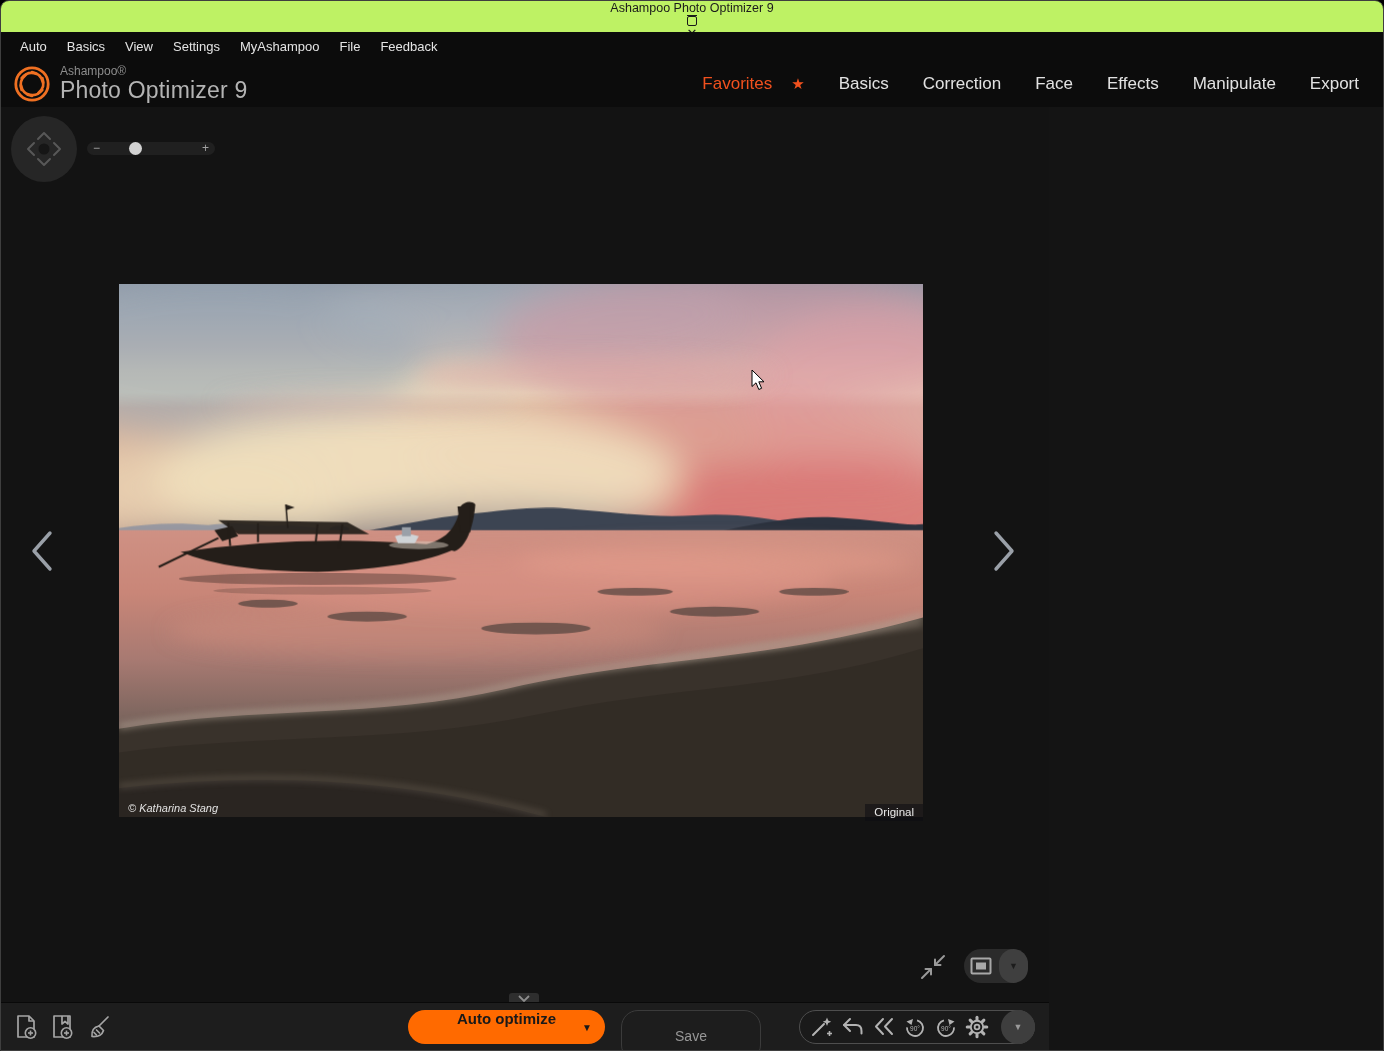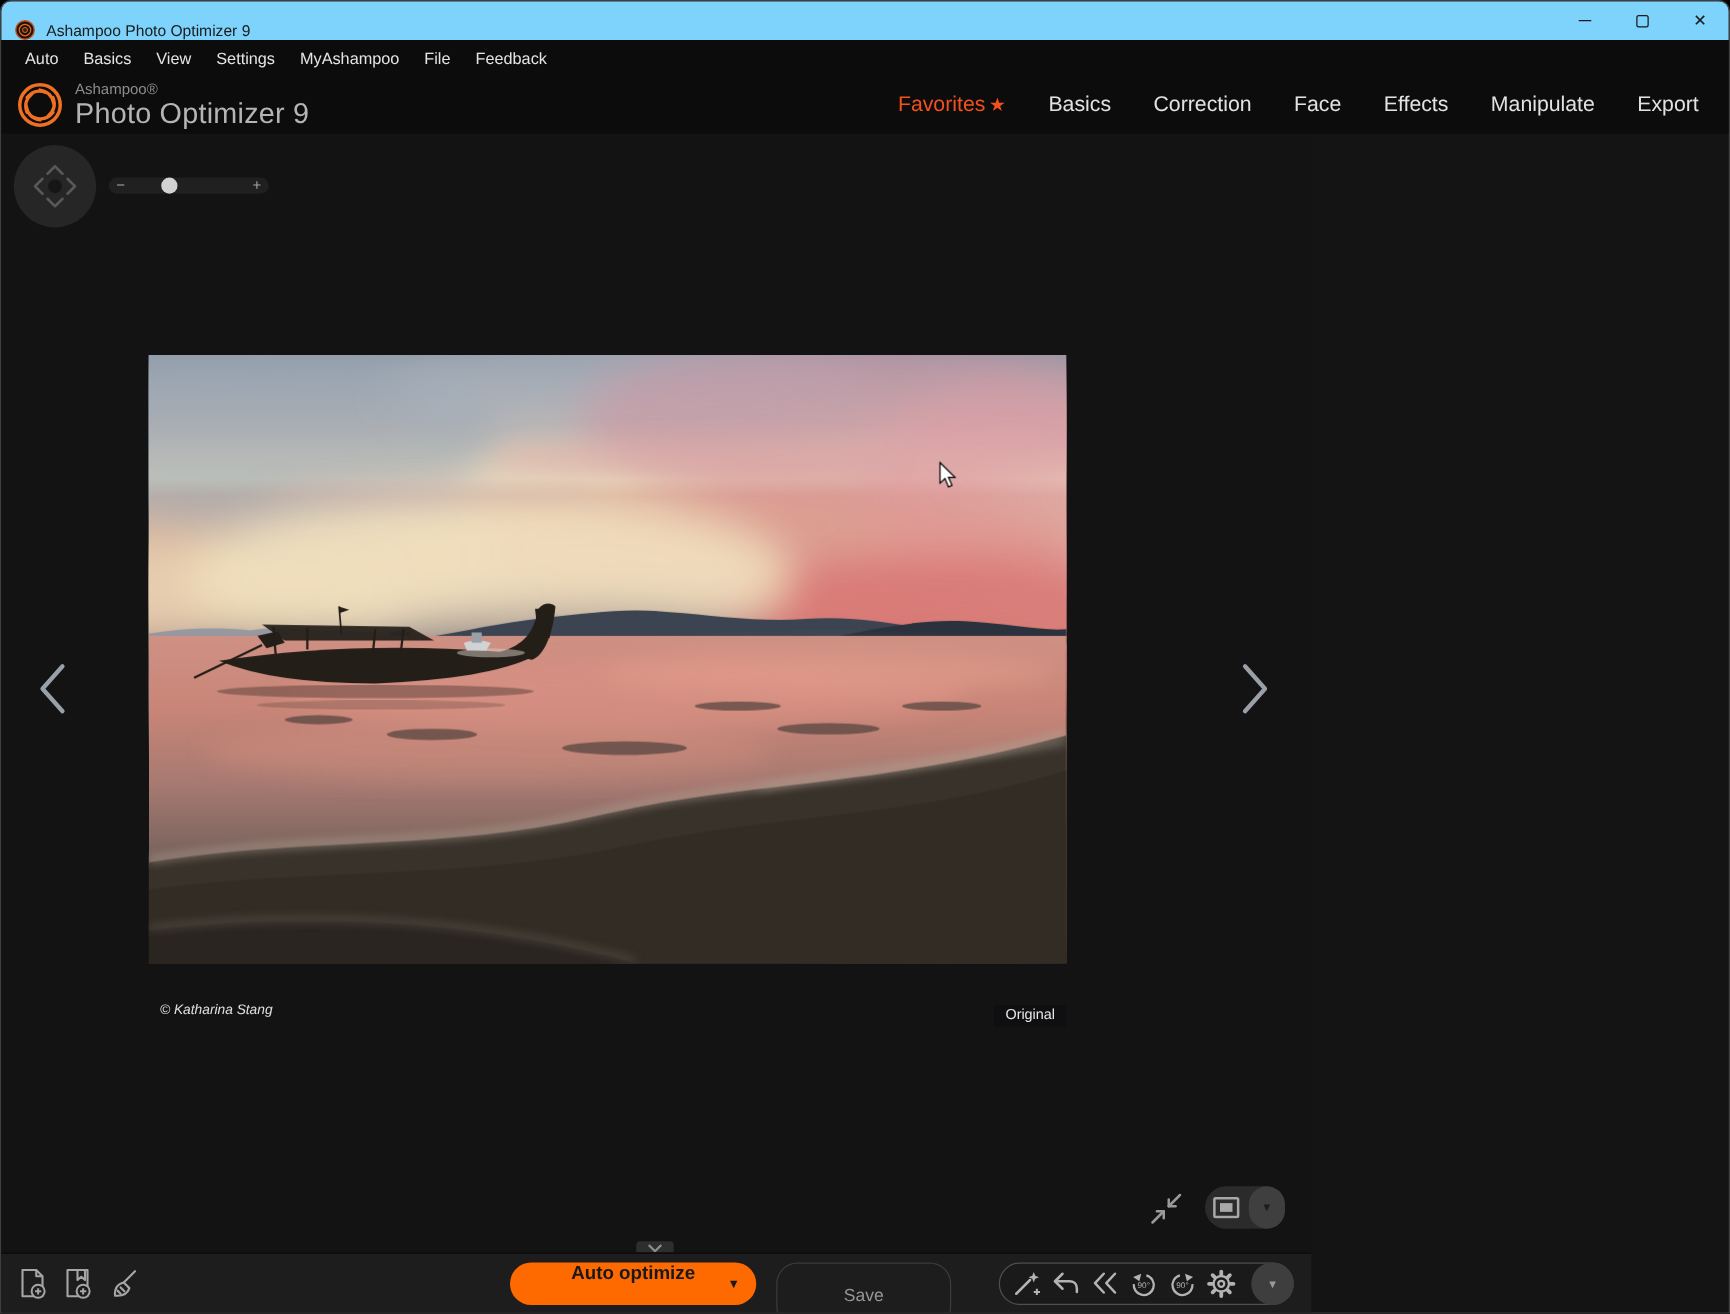--- a/index.html
+++ b/index.html
@@ -2,61 +2,61 @@
 <html><head>
 <meta charset="utf-8">
 <style>
   * { margin:0; padding:0; box-sizing:border-box; }
   html,body { width:1384px; height:1051px; background:#000; overflow:hidden; }
   body { font-family:"Liberation Sans","DejaVu Sans",sans-serif; }
   .window { width:1384px; height:1051px; display:flex; flex-direction:column;
             border:1px solid #3f3f3f; border-radius:9px 9px 0 0; overflow:hidden; background:#141414; }
 
   
-  .titlebar { height:31px; background:#7dd3fc; display:flex; align-items:flex-end; flex-shrink:0; }
+  .titlebar { height:31px; background:#bef264; display:flex; align-items:center; flex-shrink:0;flex-direction:column; }
   .titlebar .appicon { width:16px; height:16px; margin-left:11px; margin-right:9px; }
   .titlebar .title { font-size:12.5px; color:#1b1b1b; }
   .titlebar .spacer { flex:1; }
   .wbtn { width:46px; height:31px; display:flex; align-items:center; justify-content:center; color:#1a1a1a; }
   .wbtn .min-line { width:10px; height:1px; background:#1a1a1a; }
   .wbtn .max-box { width:10px; height:10px; border:1.2px solid #1a1a1a; border-radius:2px; }
   .wbtn.close { font-size:13px; }
 
   
   .header { background:#0c0c0c; flex-shrink:0; }
   .menubar { height:29px; display:flex; align-items:center; padding-left:10px; gap:2px; }
   .menubar span { color:#e4e4e4; font-size:13px; padding:4px 9px; cursor:default; }
   .brandrow { height:46px; display:flex; align-items:center; padding:0 24px 0 12px; }
   .logo { width:38px; height:38px; margin-right:9px; }
   .brandtext .b-top { font-size:12px; color:#8d8d8d; line-height:13px; }
   .brandtext .b-name { font-size:23px; color:#b4b4b4; line-height:25px; letter-spacing:.2px; }
   .topnav { margin-left:auto; display:flex; align-items:center; gap:34px; }
   .topnav .navitem { color:#e2e2e2; font-size:17px; cursor:default; }
-  .topnav .fav { color:#f2511e; display:flex; align-items:center; gap:3px; }
+  .topnav .fav { color:#f2511e; display:flex; align-items:center; gap:19px; }
   .topnav .fav .star { font-size:15px; }
 
   
   .appbody { flex:1; display:flex; min-height:0; }
   .leftcol { width:1048px; display:flex; flex-direction:column; min-height:0; }
   .canvas { flex:1; background:#131313; position:relative; overflow:hidden; }
   .sidepanel { width:336px; background:#1c1c1e; padding:22px 24px; }
   .sidepanel .hint { color:#d8d8d8; font-size:14.5px; line-height:20px; max-width:288px; }
 
   
   .navpad { position:absolute; left:10px; top:9px; width:66px; height:66px; border-radius:50%; background:#262626; }
   .zoomslider { position:absolute; left:86px; top:35px; width:128px; height:13px; background:#202020;
                 border-radius:7px; display:flex; align-items:center; justify-content:space-between; padding:0 6px; }
   .zoomslider .glyph { color:#a2a2a2; font-size:12px; line-height:11px; }
   .zoomslider .thumb { position:absolute; left:42px; top:0; width:13px; height:13px; border-radius:50%; background:#d2d2d2; }
 
   .arrowbtn { position:absolute; width:34px; height:48px; display:flex; align-items:center; justify-content:center; }
   .arrow-prev { left:24px; top:420px; }
   .arrow-next { left:986px; top:420px; }
 
-  .photo { position:absolute; left:118px; top:177px; width:734px; height:537px; }
+  .photo { position:absolute; left:118px; top:177px; width:804px; height:537px; }
   .photo svg.art { position:absolute; inset:0; }
   .watermark { position:absolute; left:9px; bottom:7px; color:#f2f2f2; font-size:11px; font-style:italic; opacity:.92; }
   .variant { position:absolute; right:0; bottom:0; background:rgba(12,12,18,.55); color:#e9e9e9;
              font-size:11.5px; padding:2px 9px 3px; }
 
   .fitbtn { position:absolute; left:914px; top:842px; width:36px; height:36px; display:flex; align-items:center; justify-content:center; }
   .viewpill { position:absolute; left:963px; top:842px; width:64px; height:34px; border-radius:17px;
               background:#2b2b2b; display:flex; align-items:center; }
   .viewpill .vicon { width:38px; display:flex; align-items:center; justify-content:center; }
   .viewpill .vcap { width:32px; height:34px; border-radius:17px; background:#3f3f3f;

